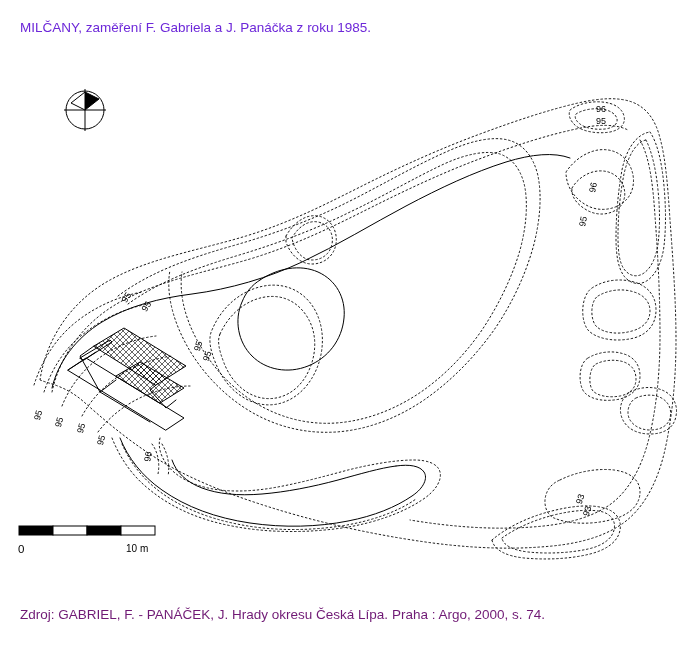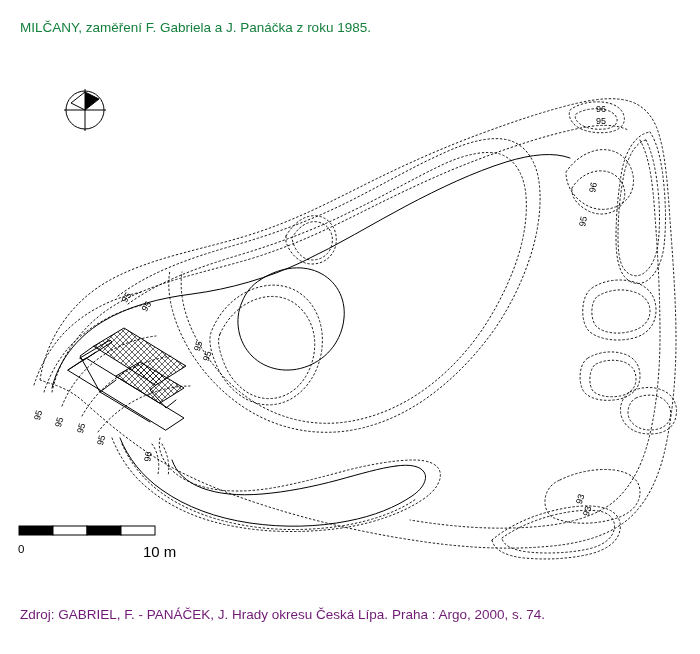--- a/index.html
+++ b/index.html
@@ -20,21 +20,21 @@
     width: 700px;
     height: 654px;
   }
   .title {
     position: absolute;
     left: 20px;
     top: 20px;
     font-size: 13.5px;
     line-height: 16px;
     white-space: nowrap;
-    color: #15803d;
+    color: #6d28d9;
   }
   .source {
     position: absolute;
     left: 20px;
     top: 607px;
     font-size: 13.5px;
     line-height: 16px;
     white-space: nowrap;
     color: #701a75;
   }
@@ -56,23 +56,23 @@
     height: 34px;
   }
   .scale-label-left {
     position: absolute;
     left: 18px;
     top: 543px;
     font-size: 11.5px;
   }
   .scale-label-right {
     position: absolute;
-    left: 143px;
+    left: 126px;
     top: 543px;
-    font-size: 15px;
+    font-size: 10px;
   }
   .compass {
     position: absolute;
     left: 63px;
     top: 88px;
     width: 44px;
     height: 44px;
   }
 </style>
 </head>

